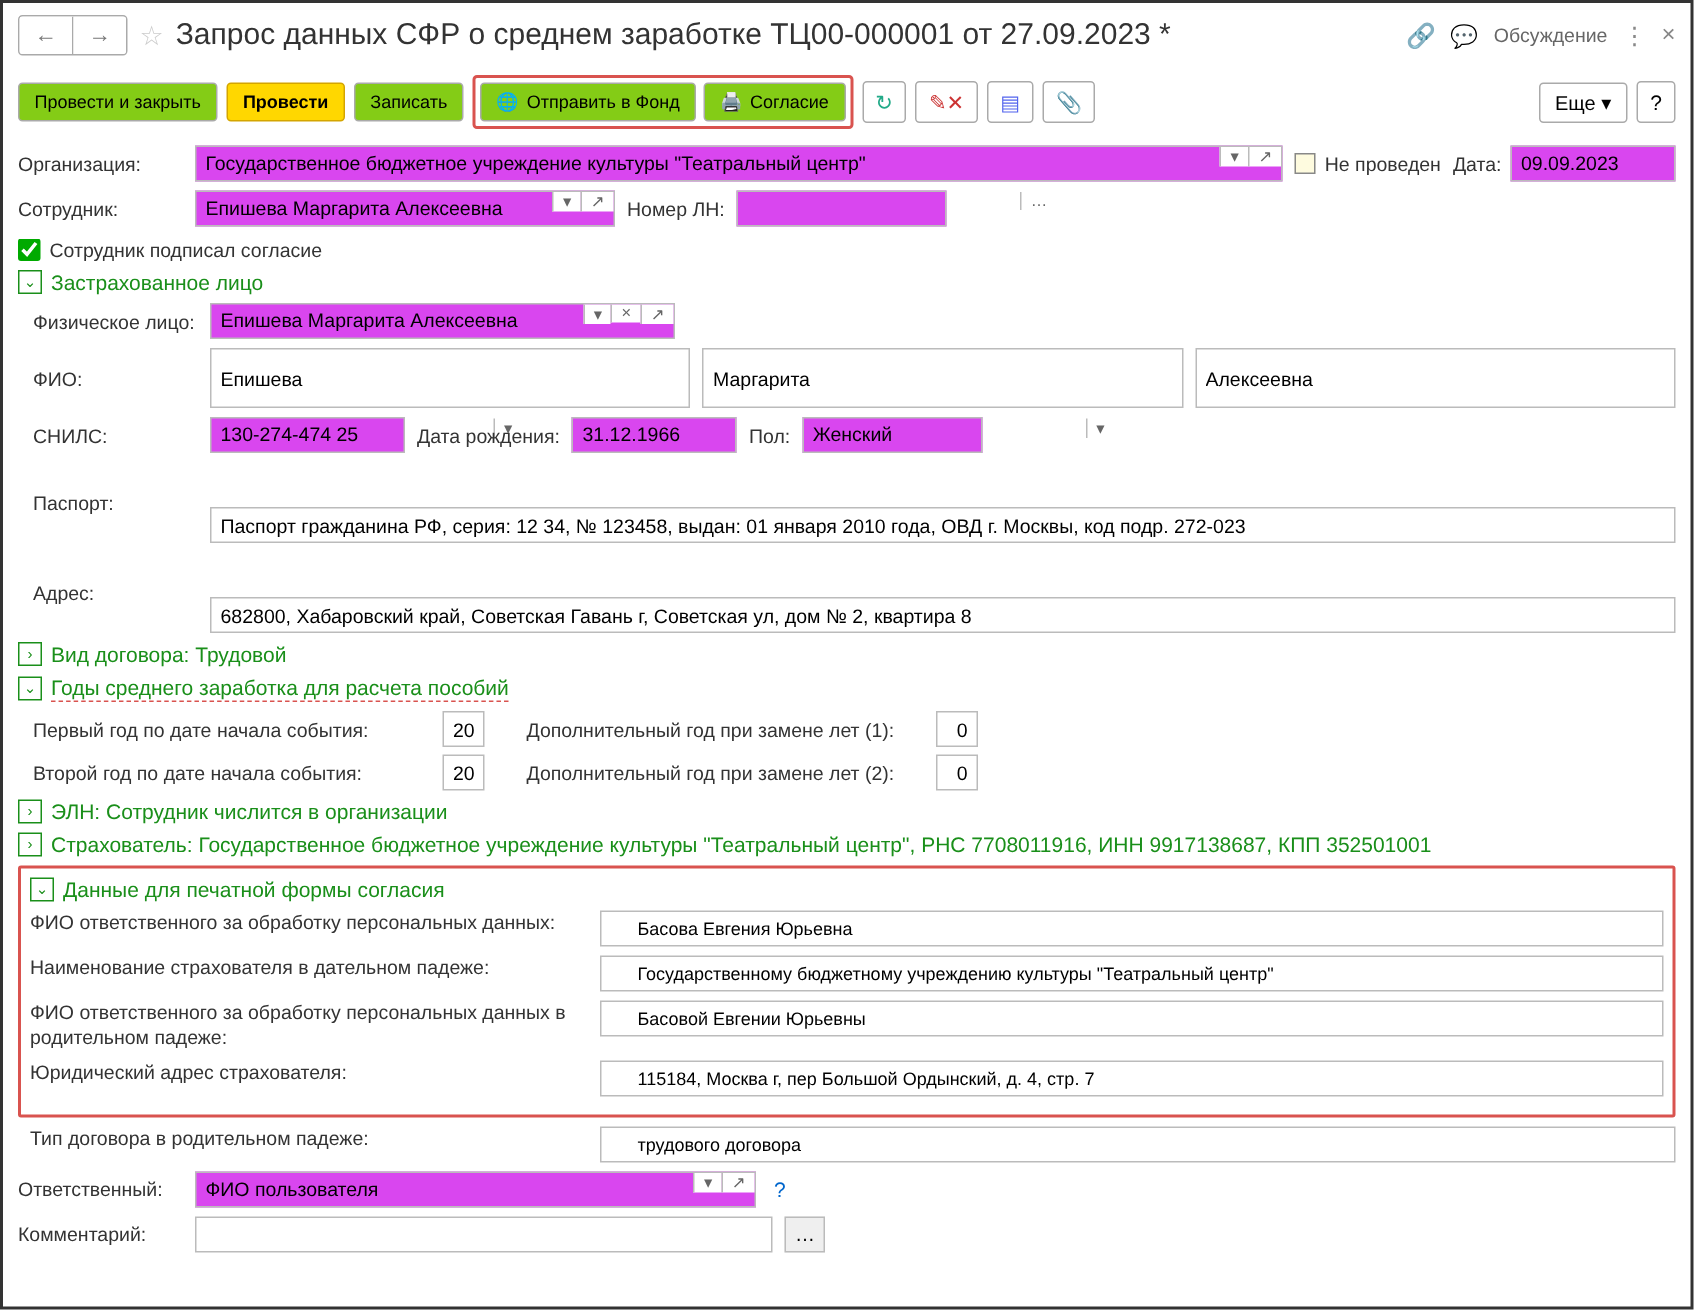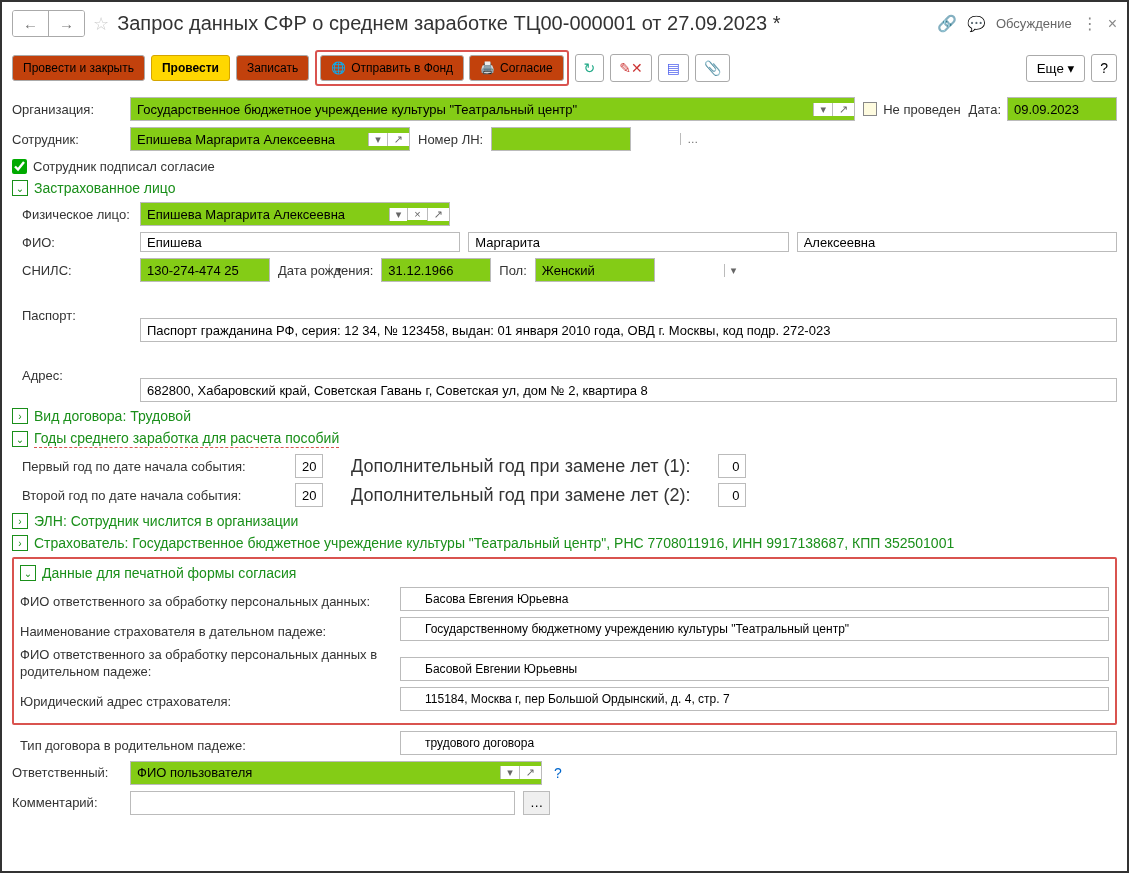--- a/index.html
+++ b/index.html
@@ -7,58 +7,58 @@
 .header { display: flex; align-items: center; padding: 8px 10px; gap: 6px; }
 .nav-btns { display: flex; border: 1px solid #aaa; border-radius: 3px; overflow: hidden; }
 .nav-btn { padding: 4px 10px; background: #fff; border: none; cursor: pointer; font-size: 15px; color: #777; }
 .nav-btn:first-child { border-right: 1px solid #aaa; }
 .star-icon { font-size: 18px; color: #ccc; margin: 0 2px; }
 .title { font-size: 20px; font-weight: normal; flex: 1; }
 .header-right { display: flex; align-items: center; gap: 10px; }
 .header-icon { color: #888; font-size: 16px; cursor: pointer; }
 .discuss { color: #666; font-size: 13px; }
 .toolbar { display: flex; align-items: center; padding: 5px 10px; gap: 6px; }
-.btn { padding: 5px 10px; border: 1px solid #aaa; background: #c2410c; border-radius: 3px; cursor: pointer; font-size: 12px; display: inline-flex; align-items: center; gap: 5px; }
+.btn { padding: 5px 10px; border: 1px solid #aaa; background: #84cc16; border-radius: 3px; cursor: pointer; font-size: 12px; display: inline-flex; align-items: center; gap: 5px; }
 .btn-yellow { background: #ffd700; border-color: #d4a500; font-weight: bold; }
 .btn-toolbar-group { display: flex; gap: 5px; padding: 3px; border: 2px solid #d9534f; border-radius: 3px; }
 .icon-btn { padding: 5px 8px; border: 1px solid #aaa; background: #fff; border-radius: 3px; cursor: pointer; font-size: 14px; }
 .refresh-icon { color: #2a8; }
 .pencil-icon { color: #c33; }
 .paper-icon { color: #56e; }
 .toolbar-spacer { flex: 1; }
 .btn-more { padding: 5px 10px; border: 1px solid #aaa; background: #fff; border-radius: 3px; cursor: pointer; }
 .form-body { padding: 0 10px 10px 10px; }
 .form-row { display: flex; align-items: center; margin: 6px 0; gap: 8px; }
 .form-label { min-width: 110px; font-size: 13px; color: #333; }
-.input-group { display: flex; align-items: center; flex: 1; border: 1px solid #bbb; background: #84cc16; height: 24px; }
+.input-group { display: flex; align-items: flex-start; flex: 1; border: 1px solid #bbb; background: #d946ef; height: 24px; }
 .input-group input { border: none; padding: 3px 6px; font-size: 13px; flex: 1; outline: none; background: transparent; }
 .input-group .mini-btn { border: none; border-left: 1px solid #bbb; background: #fff; padding: 0 6px; cursor: pointer; font-size: 11px; color: #666; }
 .small-input { flex: none; }
 .date-label { white-space: nowrap; }
 .status-row { display: flex; align-items: center; justify-content: space-between; }
 .status-left { display: flex; align-items: center; gap: 8px; }
 .not-posted { display: flex; align-items: center; gap: 6px; color: #333; }
 .not-posted-icon { display: inline-block; width: 14px; height: 14px; border: 1px solid #888; background: #fefbdf; }
 .checkbox-row { display: flex; align-items: center; gap: 6px; margin: 8px 0 4px 0; }
 .checkbox { width: 15px; height: 15px; accent-color: #0a0; }
 .section-header { display: flex; align-items: center; gap: 6px; color: #1a8f1a; font-size: 14px; margin: 6px 0; cursor: pointer; }
 .section-toggle { display: inline-flex; width: 16px; height: 16px; border: 1px solid #1a8f1a; align-items: center; justify-content: center; color: #1a8f1a; font-size: 10px; }
 .indent { padding-left: 10px; }
 .name-fields { display: flex; gap: 8px; flex: 1; }
-.name-fields input { flex: 1; border: 1px solid #bbb; padding: 3px 6px; height: 20px; font-size: 13px; }
+.name-fields input { flex: 1; border: 1px solid #bbb; padding: 3px 6px; height: 40px; font-size: 13px; }
 .plain-input { border: 1px solid #bbb; padding: 3px 6px; height: 24px; font-size: 13px; }
 .full-width { flex: 1; margin-top: 30px; }
 .years-row { display: flex; align-items: center; gap: 28px; margin: 5px 0 5px 10px; }
 .years-label { font-size: 13px; min-width: 245px; }
 .num-input { width: 28px; text-align: right; border: 1px solid #bbb; padding: 3px 6px; height: 24px; font-size: 13px; }
-.add-years-label { font-size: 18px; text-align: center; }
+.add-years-label { font-size: 13px; text-align: center; }
 .red-dashed { border-bottom: 1px dashed #d9534f; padding-bottom: 1px; }
 .section-line { color: #1a8f1a; font-size: 14px; margin: 6px 0; display: flex; align-items: center; gap: 6px; cursor: pointer; }
 .consent-block { border: 2px solid #d9534f; padding: 6px 6px; margin: 6px 0; border-radius: 2px; }
-.consent-row { display: flex; align-items: flex-end; margin: 6px 0; gap: 10px; }
+.consent-row { display: flex; align-items: flex-start; margin: 6px 0; gap: 10px; }
 .consent-label { width: 370px; font-size: 13px; line-height: 1.3; }
 .consent-input { flex: 1; border: 1px solid #bbb; padding: 3px 24px; height: 24px; font-size: 12px; }
 .question { color: #06c; font-size: 14px; margin-left: 4px; }
 .comment-input { width: 385px; height: 24px; }
 .comment-row .mini-btn { border: 1px solid #bbb; height: 24px; padding: 0 6px;}
 .bub-icon{font-size:15px;}
 </style>
 </head>
 <body>
 
@@ -248,21 +248,21 @@
     </div>
   </div>
 
   <div class="consent-row" style="margin-left:8px;">
     <span class="consent-label">Тип договора в родительном падеже:</span>
     <input class="consent-input" value="трудового договора" style="">
   </div>
 
   <div class="form-row">
     <span class="form-label">Ответственный:</span>
-    <div class="input-group" style="width:412px; flex:none;">
+    <div class="input-group" style="width:374px; flex:none;">
       <input value="ФИО пользователя" style="">
       <button class="mini-btn">▾</button>
       <button class="mini-btn">↗</button>
     </div>
     <span class="question">?</span>
   </div>
 
   <div class="form-row comment-row">
     <span class="form-label">Комментарий:</span>
     <input class="plain-input comment-input" value="" style="">

